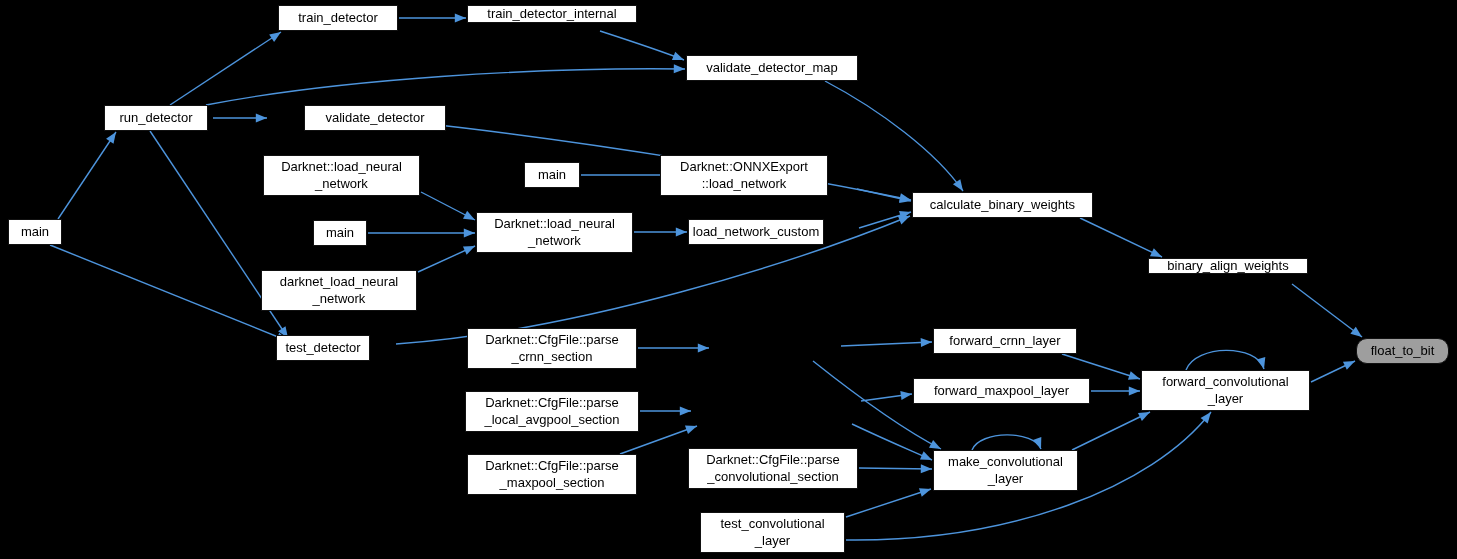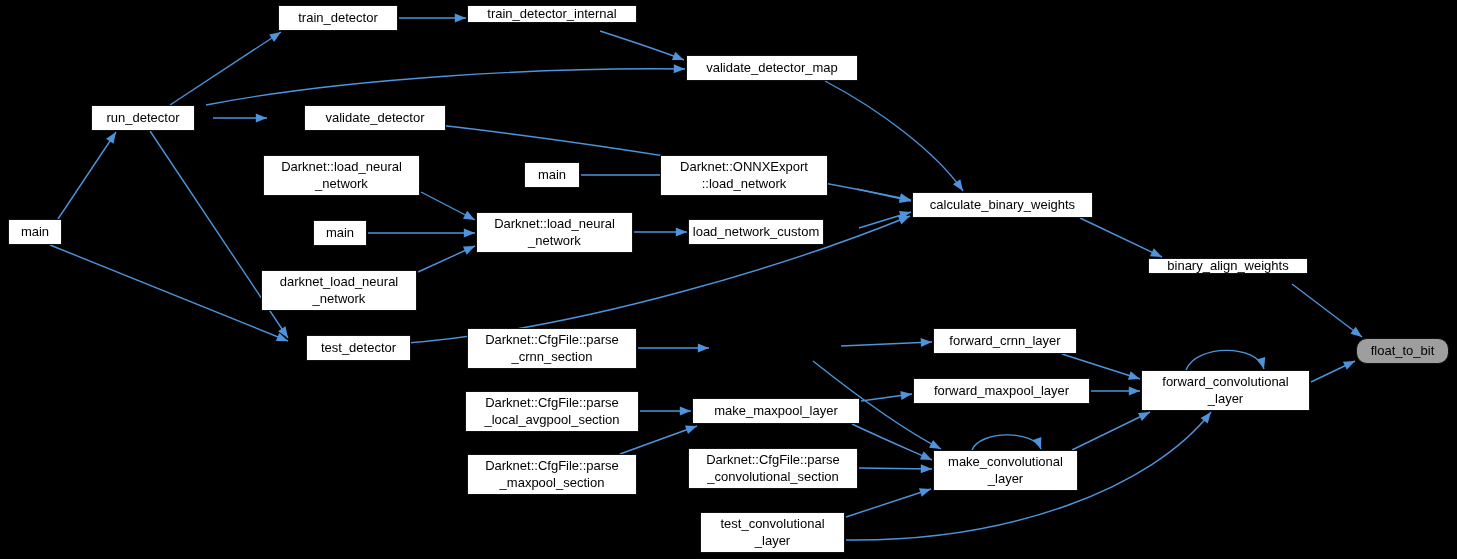--- a/index.html
+++ b/index.html
@@ -72,47 +72,46 @@
     <path class="edge" marker-end="url(#arrow)" d="M 1072 450 L 1150 412"></path>
     <path class="edge" marker-end="url(#arrow)" d="M 972 450 C 980 430, 1034 430, 1041 449"></path>
     <path class="edge" marker-end="url(#arrow)" d="M 1186 370 C 1196 344, 1257 344, 1264 369"></path>
     <path class="edge" marker-end="url(#arrow)" d="M 846 517 L 931 489"></path>
     <path class="edge" marker-end="url(#arrow)" d="M 846 540 C 1010 542, 1152 488, 1211 412"></path>
   </svg>
 
   <div class="node" style="left:278px;top:5px;width:120px;height:26px;">train_detector</div>
   <div class="node" style="left:467px;top:5px;width:170px;height:18px;">train_detector_internal</div>
   <div class="node" style="left:686px;top:55px;width:172px;height:26px;">validate_detector_map</div>
-  <div class="node" style="left:91px;top:105px;width:104px;height:26px;">run_detector</div>
+  <div class="node" style="left:104px;top:105px;width:104px;height:26px;">run_detector</div>
   <div class="node" style="left:268px;top:105px;width:142px;height:26px;margin-left:36px;">validate_detector</div>
   <div class="node" style="left:263px;top:155px;width:157px;height:41px;">Darknet::load_neural
 _network</div>
   <div class="node" style="left:524px;top:162px;width:56px;height:26px;">main</div>
   <div class="node" style="left:660px;top:155px;width:168px;height:41px;">Darknet::ONNXExport
 ::load_network</div>
   <div class="node" style="left:912px;top:192px;width:181px;height:26px;">calculate_binary_weights</div>
   <div class="node" style="left:8px;top:219px;width:54px;height:26px;">main</div>
   <div class="node" style="left:313px;top:220px;width:54px;height:26px;">main</div>
   <div class="node" style="left:476px;top:212px;width:157px;height:41px;">Darknet::load_neural
 _network</div>
   <div class="node" style="left:688px;top:219px;width:136px;height:26px;">load_network_custom</div>
   <div class="node" style="left:261px;top:270px;width:156px;height:41px;">darknet_load_neural
 _network</div>
   <div class="node" style="left:1148px;top:258px;width:160px;height:16px;">binary_align_weights</div>
-  <div class="node" style="left:306px;top:335px;width:105px;height:26px;">test_detector</div>
+  <div class="node" style="left:276px;top:335px;width:94px;height:26px;">test_detector</div>
   <div class="node" style="left:467px;top:328px;width:170px;height:41px;">Darknet::CfgFile::parse
 _crnn_section</div>
   <div class="node" style="left:933px;top:328px;width:144px;height:26px;">forward_crnn_layer</div>
   <div class="node highlight" style="left:1356px;top:338px;width:93px;height:26px;border-radius:11px;">float_to_bit</div>
   <div class="node" style="left:913px;top:378px;width:177px;height:26px;">forward_maxpool_layer</div>
   <div class="node" style="left:1141px;top:370px;width:169px;height:41px;">forward_convolutional
 _layer</div>
   <div class="node" style="left:465px;top:391px;width:174px;height:41px;">Darknet::CfgFile::parse
 _local_avgpool_section</div>
-  <div class="node" style="left:692px;top:398px;width:168px;height:26px;">make_maxpool_layer</div>
   <div class="node" style="left:467px;top:454px;width:170px;height:41px;">Darknet::CfgFile::parse
 _maxpool_section</div>
   <div class="node" style="left:688px;top:448px;width:170px;height:41px;">Darknet::CfgFile::parse
 _convolutional_section</div>
   <div class="node" style="left:933px;top:450px;width:145px;height:41px;">make_convolutional
 _layer</div>
   <div class="node" style="left:700px;top:512px;width:145px;height:41px;">test_convolutional
 _layer</div>
 
 </div>

